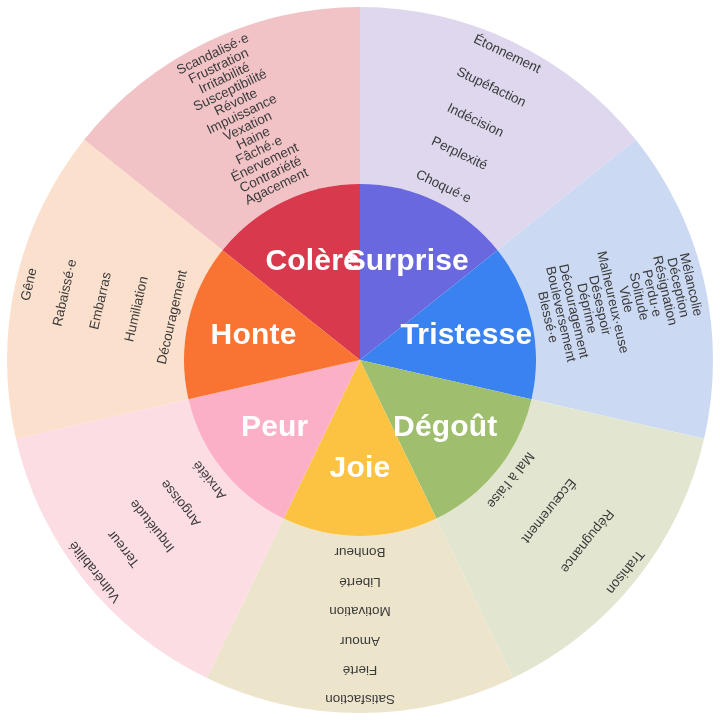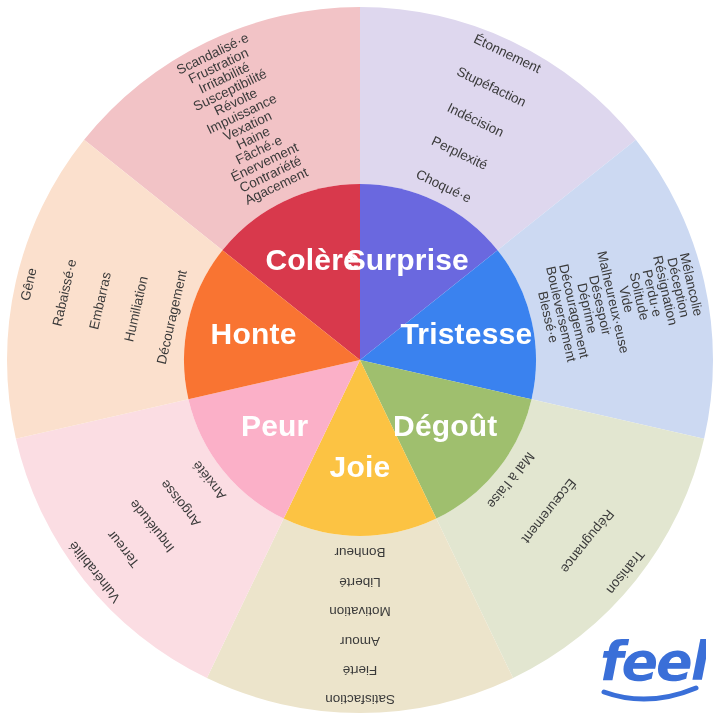--- a/index.html
+++ b/index.html
@@ -135,19 +135,13 @@
         <text class="core-label" x="312.7" y="261.7" font-size="30" fill="#ffffff">Colère</text>
         <text class="core-label" x="407.3" y="261.7" font-size="30" fill="#ffffff">Surprise</text>
         <text class="core-label" x="466.4" y="335.7" font-size="30" fill="#ffffff">Tristesse</text>
         <text class="core-label" x="445.3" y="428.1" font-size="30" fill="#ffffff">Dégoût</text>
         <text class="core-label" x="360.0" y="469.1" font-size="30" fill="#ffffff">Joie</text>
         <text class="core-label" x="274.7" y="428.1" font-size="30" fill="#ffffff">Peur</text>
         <text class="core-label" x="253.6" y="335.7" font-size="30" fill="#fdf3e6">Honte</text>
       </g>
   </svg>
 
-  <div class="logo-wrap">
-    <svg viewBox="0 0 110 78">
-      <text class="logo-text" x="4" y="50">feel</text>
-      <path d="M8 62 Q 52 78 100 58" stroke="#3a6fd8" stroke-width="5" fill="none" stroke-linecap="round"></path>
-    </svg>
-  </div>
 </div>
 
 </body></html>

